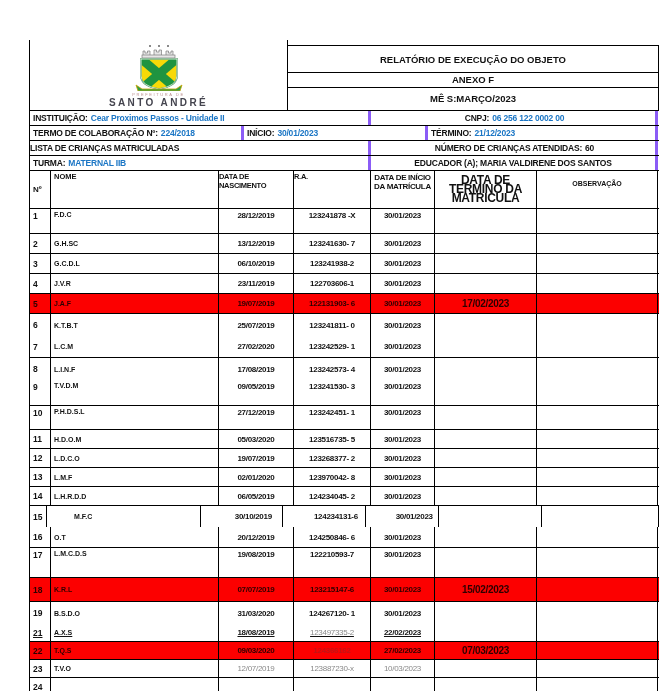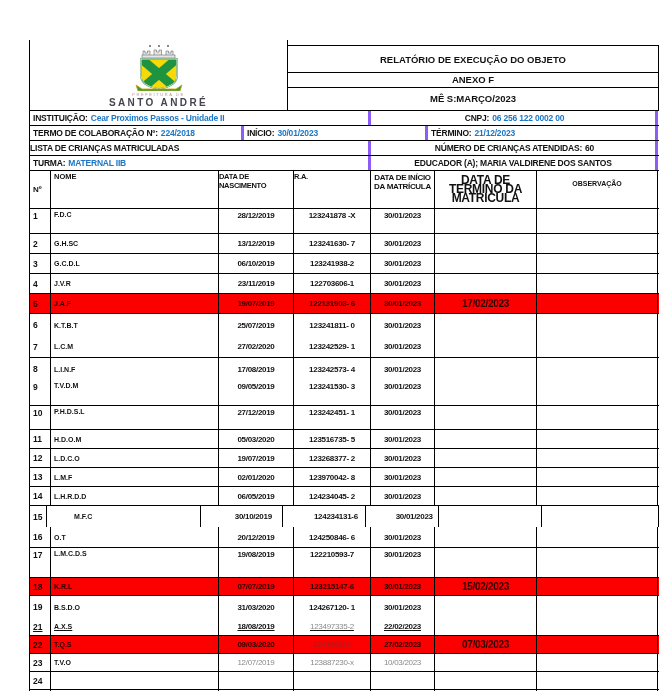--- a/index.html
+++ b/index.html
@@ -304,21 +304,21 @@
   </div>
         <div class="row tall" style="height: 30px;">
     <div class="cell c-num">17</div>
     <div class="cell c-nome">L.M.C.D.S</div>
     <div class="cell c-nasc">19/08/2019</div>
     <div class="cell c-ra">122210593-7</div>
     <div class="cell c-inicio">30/01/2023</div>
     <div class="cell c-termino"></div>
     <div class="cell c-obs"></div>
   </div>
-        <div class="row red" style="height: 18px;">
+        <div class="row red" style="height: 24px;">
     <div class="cell c-num">18</div>
     <div class="cell c-nome">K.R.L</div>
     <div class="cell c-nasc">07/07/2019</div>
     <div class="cell c-ra">123215147-6</div>
     <div class="cell c-inicio">30/01/2023</div>
     <div class="cell c-termino">15/02/2023</div>
     <div class="cell c-obs"></div>
   </div>
         <div class="row nodiv" style="height: 22px;">
     <div class="cell c-num">19</div>

